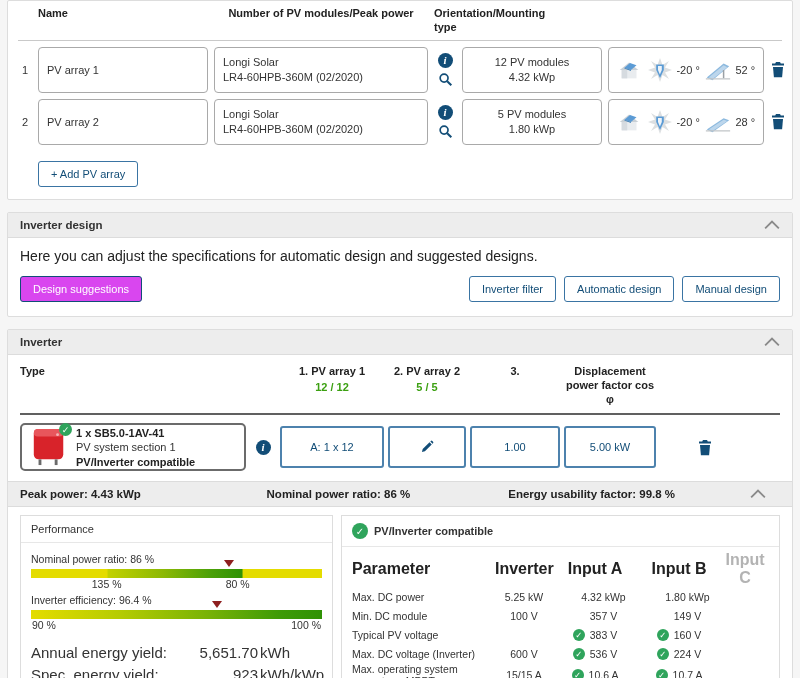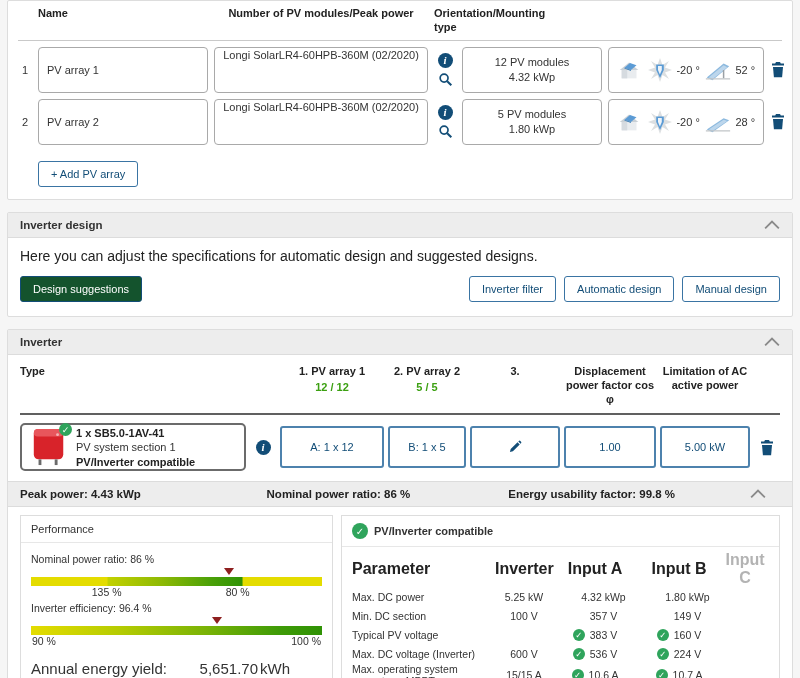--- a/index.html
+++ b/index.html
@@ -19,21 +19,21 @@
   .pv-head { padding-top:6px; padding-bottom:5px; align-items:start; }
   .pv-head .hdr { font-weight:bold; font-size:11px; color:#222; line-height:1.25; }
   .hdr.center { text-align:center; }
   .hdr-module { grid-column:3 / 5; }
   .pv-rule { border-bottom:1px solid #c9c9c9; margin:0 10px; }
   .pv-row { margin:6px 0; }
   .rownum { text-align:center; color:#333; }
   .box { border:1px solid #a9a9a9; border-radius:4px; background:#fff; height:46px; }
   .name-box { width:100%; padding:0 8px; font-size:11px; color:#333;
     font-family:"Liberation Sans", sans-serif; }
-  .module-box { display:flex; flex-direction:row; justify-content:center; padding:0 8px;
+  .module-box { display:flex; flex-direction:column; justify-content:center; padding:0 8px;
     line-height:1.35; cursor:pointer; }
   .icon-stack { display:flex; flex-direction:column; align-items:center; gap:4px; }
   .count-box { display:flex; flex-direction:column; justify-content:center; align-items:center;
     line-height:1.35; cursor:pointer; }
   .orient-box { display:flex; align-items:center; justify-content:space-evenly; padding:0 4px;
     cursor:pointer; }
   .orient-box .deg { color:#333; }
   .addbtn { margin:10px 10px 12px 30px; background:#fff; border:1px solid #3a74a3; color:#124d77;
     border-radius:3px; padding:6px 12px; font-size:11px; cursor:pointer;
     font-family:"Liberation Sans", sans-serif; }
@@ -44,21 +44,21 @@
     display:flex; align-items:center; justify-content:center; cursor:pointer; }
   .svg-ic { display:block; cursor:pointer; }
   .trash { cursor:pointer; }
 
   
   .id-body { padding:10px 12px 14px; }
   .desc { font-size:14px; color:#222; margin-bottom:12px; }
   .btnrow { display:flex; align-items:center; gap:8px; }
   .btn { border-radius:3px; padding:6px 12px; font-size:11px; cursor:pointer;
     font-family:"Liberation Sans", sans-serif; }
-  .btn-primary { background:#14532d; border:1px solid #124d77; color:#fff;text-align:right; }
+  .btn-primary { background:#d946ef; border:1px solid #124d77; color:#fff;text-align:right; }
   .btn-outline { background:#fff; border:1px solid #3a74a3; color:#124d77; }
   .spacer { flex:1; }
 
   
   .invgrid { display:grid; grid-template-columns:1fr 26px 104px 78px 90px 92px 90px 26px;
     column-gap:4px; align-items:center; padding:0 12px; }
   .inv-cols { padding-top:9px; padding-bottom:7px; align-items:start; }
   .inv-cols .c { text-align:center; font-weight:bold; font-size:11px; color:#222; line-height:1.3; }
   .inv-cols .left { text-align:left; }
   .green-count { color:#3ca012; font-weight:bold; margin-top:2px; }
@@ -84,21 +84,21 @@
   .panels { display:flex; gap:8px; padding:8px 12px 12px; }
   .panel { border:1px solid #ddd; background:#fff; }
   .panel-title { display:flex; align-items:center; gap:6px; padding:7px 10px;
     border-bottom:1px solid #e7e7e7; color:#333; font-size:11px; }
   .panel-title .badge { position:static; width:16px; height:16px; font-size:10px; }
   .panel-title .bold { font-weight:bold; }
 
   .perf { width:313px; flex:0 0 313px; }
   .perf-content { padding:8px 10px 10px; }
   .bar-label { font-size:10.5px; color:#333; margin-top:2px; }
-  .bar-wrap { position:relative; margin-top:12px; }
+  .bar-wrap { position:relative; margin-top:4px; }
   .bar { height:9px; }
   .bar1 { background:linear-gradient(to right,#e4dc00 0%,#e4dc00 26%,#c2d100 26.6%,
     #8db904 45%,#4aa008 62%,#2f9205 72.4%,#e4dc00 73%,#e4dc00 100%); }
   .bar2 { background:linear-gradient(to right,#e4dc00 0%,#b6cc02 30%,#7ab306 60%,
     #3f9b07 85%,#2f9205 100%); }
   .bar-marker { position:absolute; top:-9px; width:0; height:0; border-left:5px solid transparent;
     border-right:5px solid transparent; border-top:7px solid #8e1f1f; transform:translateX(-50%); }
   .ticks { position:relative; height:14px; font-size:10.5px; color:#333; }
   .tick-a { position:absolute; left:26%; transform:translateX(-50%); }
   .tick-b { position:absolute; left:71%; transform:translateX(-50%); }
@@ -266,21 +266,20 @@
       <div class="c">
         <div>1. PV array 1</div>
         <div class="green-count">12 / 12</div>
       </div>
       <div class="c">
         <div>2. PV array 2</div>
         <div class="green-count">5 / 5</div>
       </div>
       <div class="c">3.</div>
       <div class="c">Displacement power factor cos φ</div>
-      <div class="c">Limitation of AC active power</div>
       <div></div>
     </div>
     <div class="inv-rule"></div>
 
     <div class="invgrid inv-row">
       <div class="type-box">
         <span class="inv-img">
           <svg width="38" height="42" viewBox="0 0 40 44">
               <rect x="4" y="3" width="31" height="32" rx="5" fill="#d8232a"></rect>
               <rect x="4" y="3" width="31" height="8" rx="4" fill="#e8565c"></rect>
@@ -291,21 +290,20 @@
           <span class="badge">✓</span>
         </span>
         <span class="type-text">
           <div class="b">1 x SB5.0-1AV-41</div>
           <div>PV system section 1</div>
           <div class="b">PV/Inverter compatible</div>
         </span>
       </div>
       <span class="info-ic" style="justify-self:center">i</span>
       <div class="bluebox">A: 1 x 12</div>
-      <div class="bluebox">B: 1 x 5</div>
       <div class="bluebox">
         <svg width="14" height="14" viewBox="0 0 16 16">
             <path d="M2.2 13.8l.9-3.4 7.8-7.8 2.5 2.5-7.8 7.8zM11.8 1.7l2.5 2.5 .6-.6a1.2 1.2 0 0 0 0-1.7l-.8-.8a1.2 1.2 0 0 0-1.7 0z" fill="#124d77"></path>
           </svg>
       </div>
       <div class="bluebox">1.00</div>
       <div class="bluebox">5.00 kW</div>
       <svg class="trash" style="justify-self:center" width="16" height="17" viewBox="0 0 16 17">
           <path d="M6 1h4l.8 1.6H14v2H2v-2h3.2z" fill="#124d77"></path>
           <path d="M3 6h10l-.9 10.2H3.9z" fill="#124d77"></path>
@@ -383,21 +381,21 @@
                 <span class="ck" style="visibility: hidden;">✓</span>
                 <span>4.32 kWp</span>
               </span>
             <span class="valcell">
                 <span class="ck" style="visibility: hidden;">✓</span>
                 <span>1.80 kWp</span>
               </span>
             <span></span>
           </div>
           <div class="crow">
-            <span class="param">Min. DC section</span>
+            <span class="param">Min. DC module</span>
             <span class="cc">100 V</span>
             <span class="valcell">
                 <span class="ck" style="visibility: hidden;">✓</span>
                 <span>357 V</span>
               </span>
             <span class="valcell">
                 <span class="ck" style="visibility: hidden;">✓</span>
                 <span>149 V</span>
               </span>
             <span></span>

